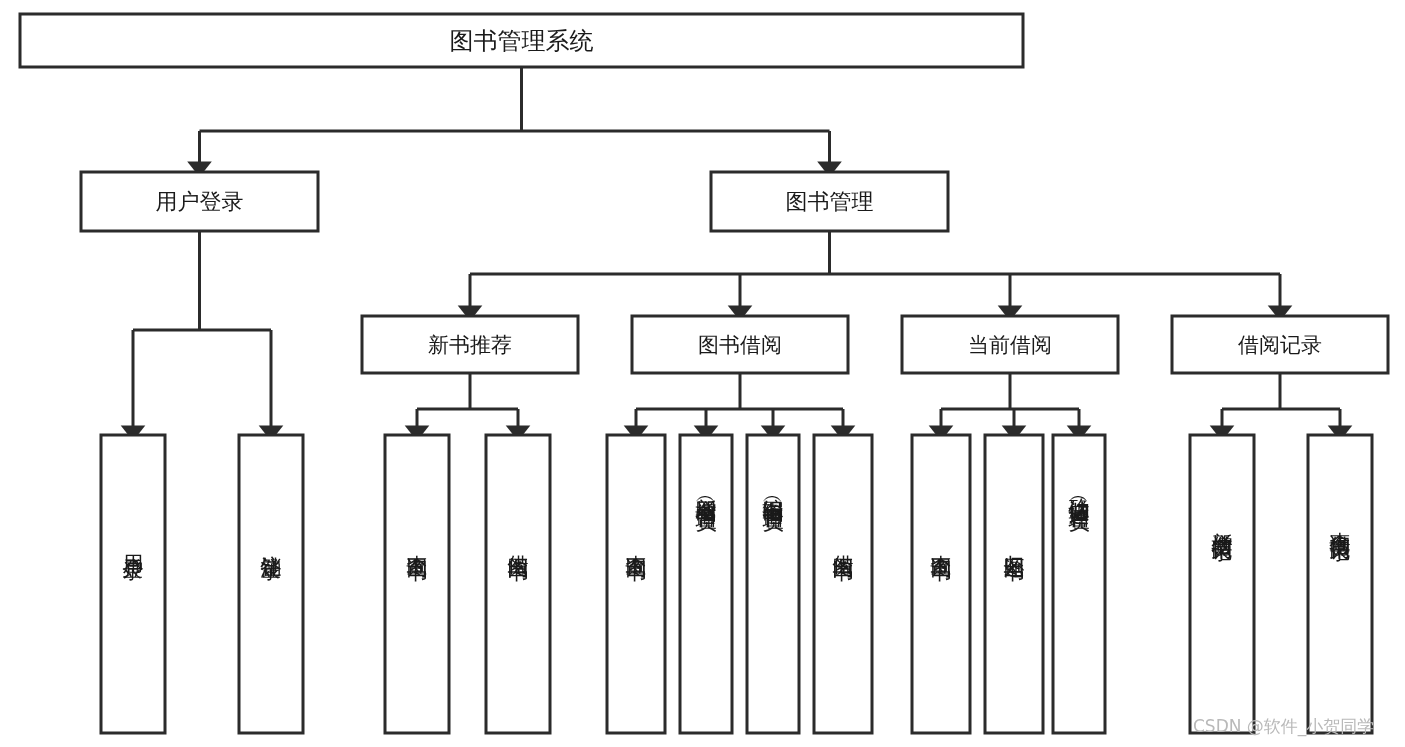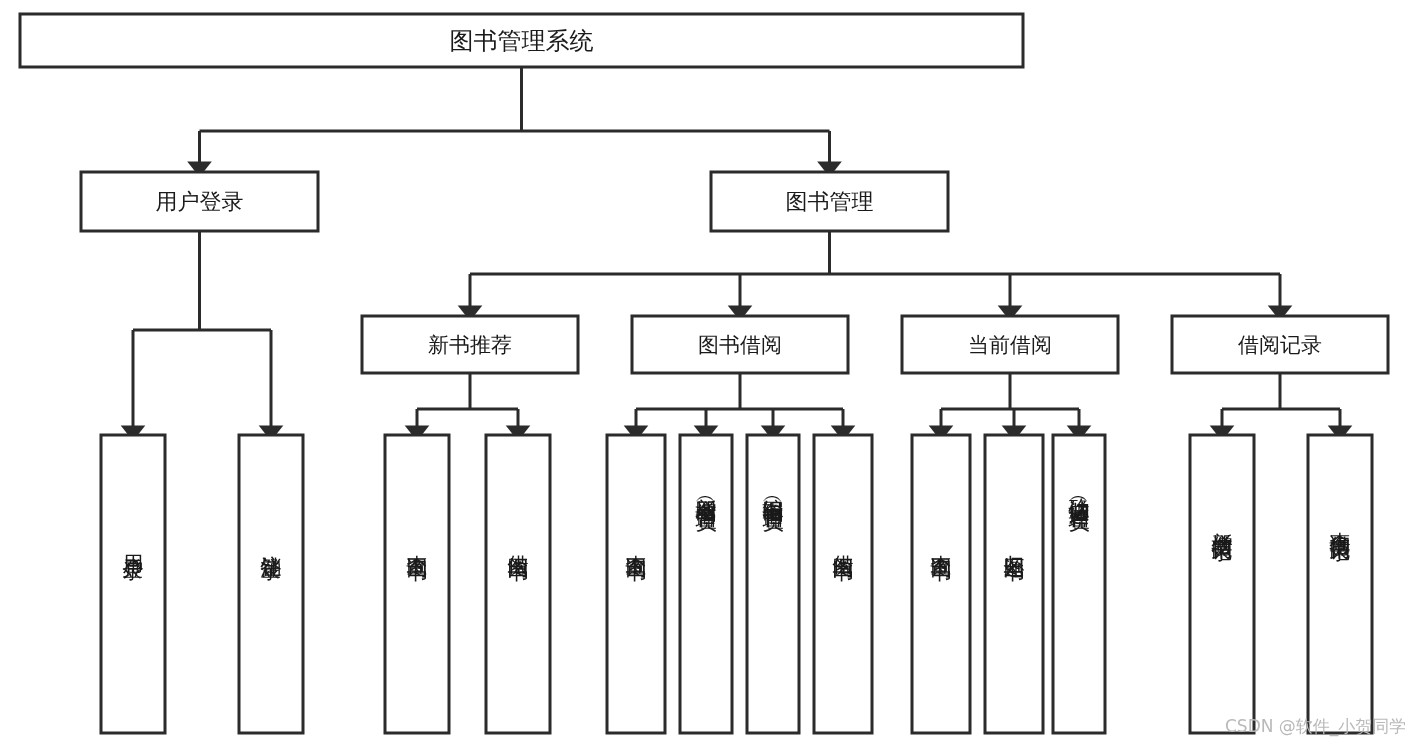--- a/index.html
+++ b/index.html
@@ -161,15 +161,15 @@
         <span class="vert-label" style="margin-top: 46px;">确认归还（管理员）</span>
       </div>
       <div class="vert-box" style="left: 1190px; top: 435px; width: 64px; height: 298px;">
         <span class="vert-label" style="margin-top: 80px;">新增借阅记录</span>
       </div>
       <div class="vert-box" style="left: 1308px; top: 435px; width: 64px; height: 298px;">
         <span class="vert-label" style="margin-top: 80px;">查询借阅记录</span>
       </div>
     </div>
 
-  <div class="watermark" style="left: 1193px; top: 715px; padding-left: 32px;">CSDN @软件_小贺同学</div>
+  <div class="watermark" style="left: 1193px; top: 715px;">CSDN @软件_小贺同学</div>
 
 </div>
 
 </body></html>

